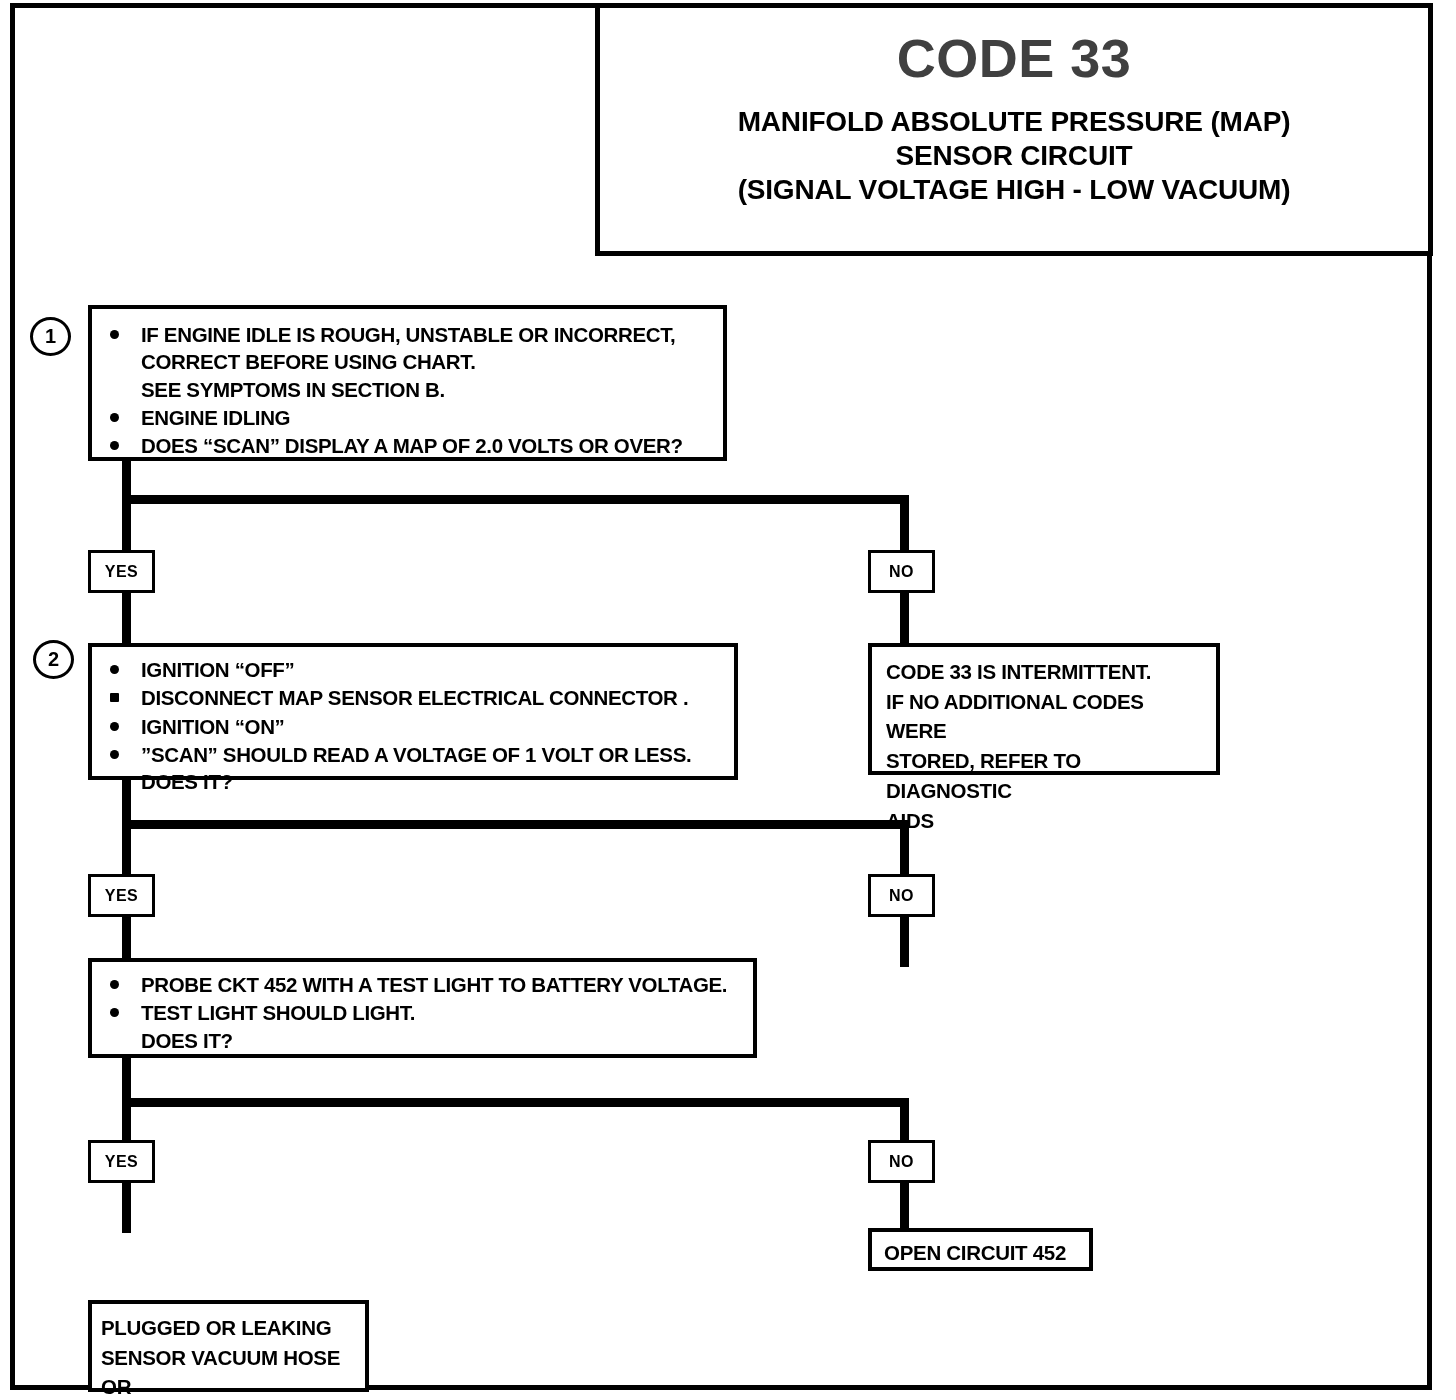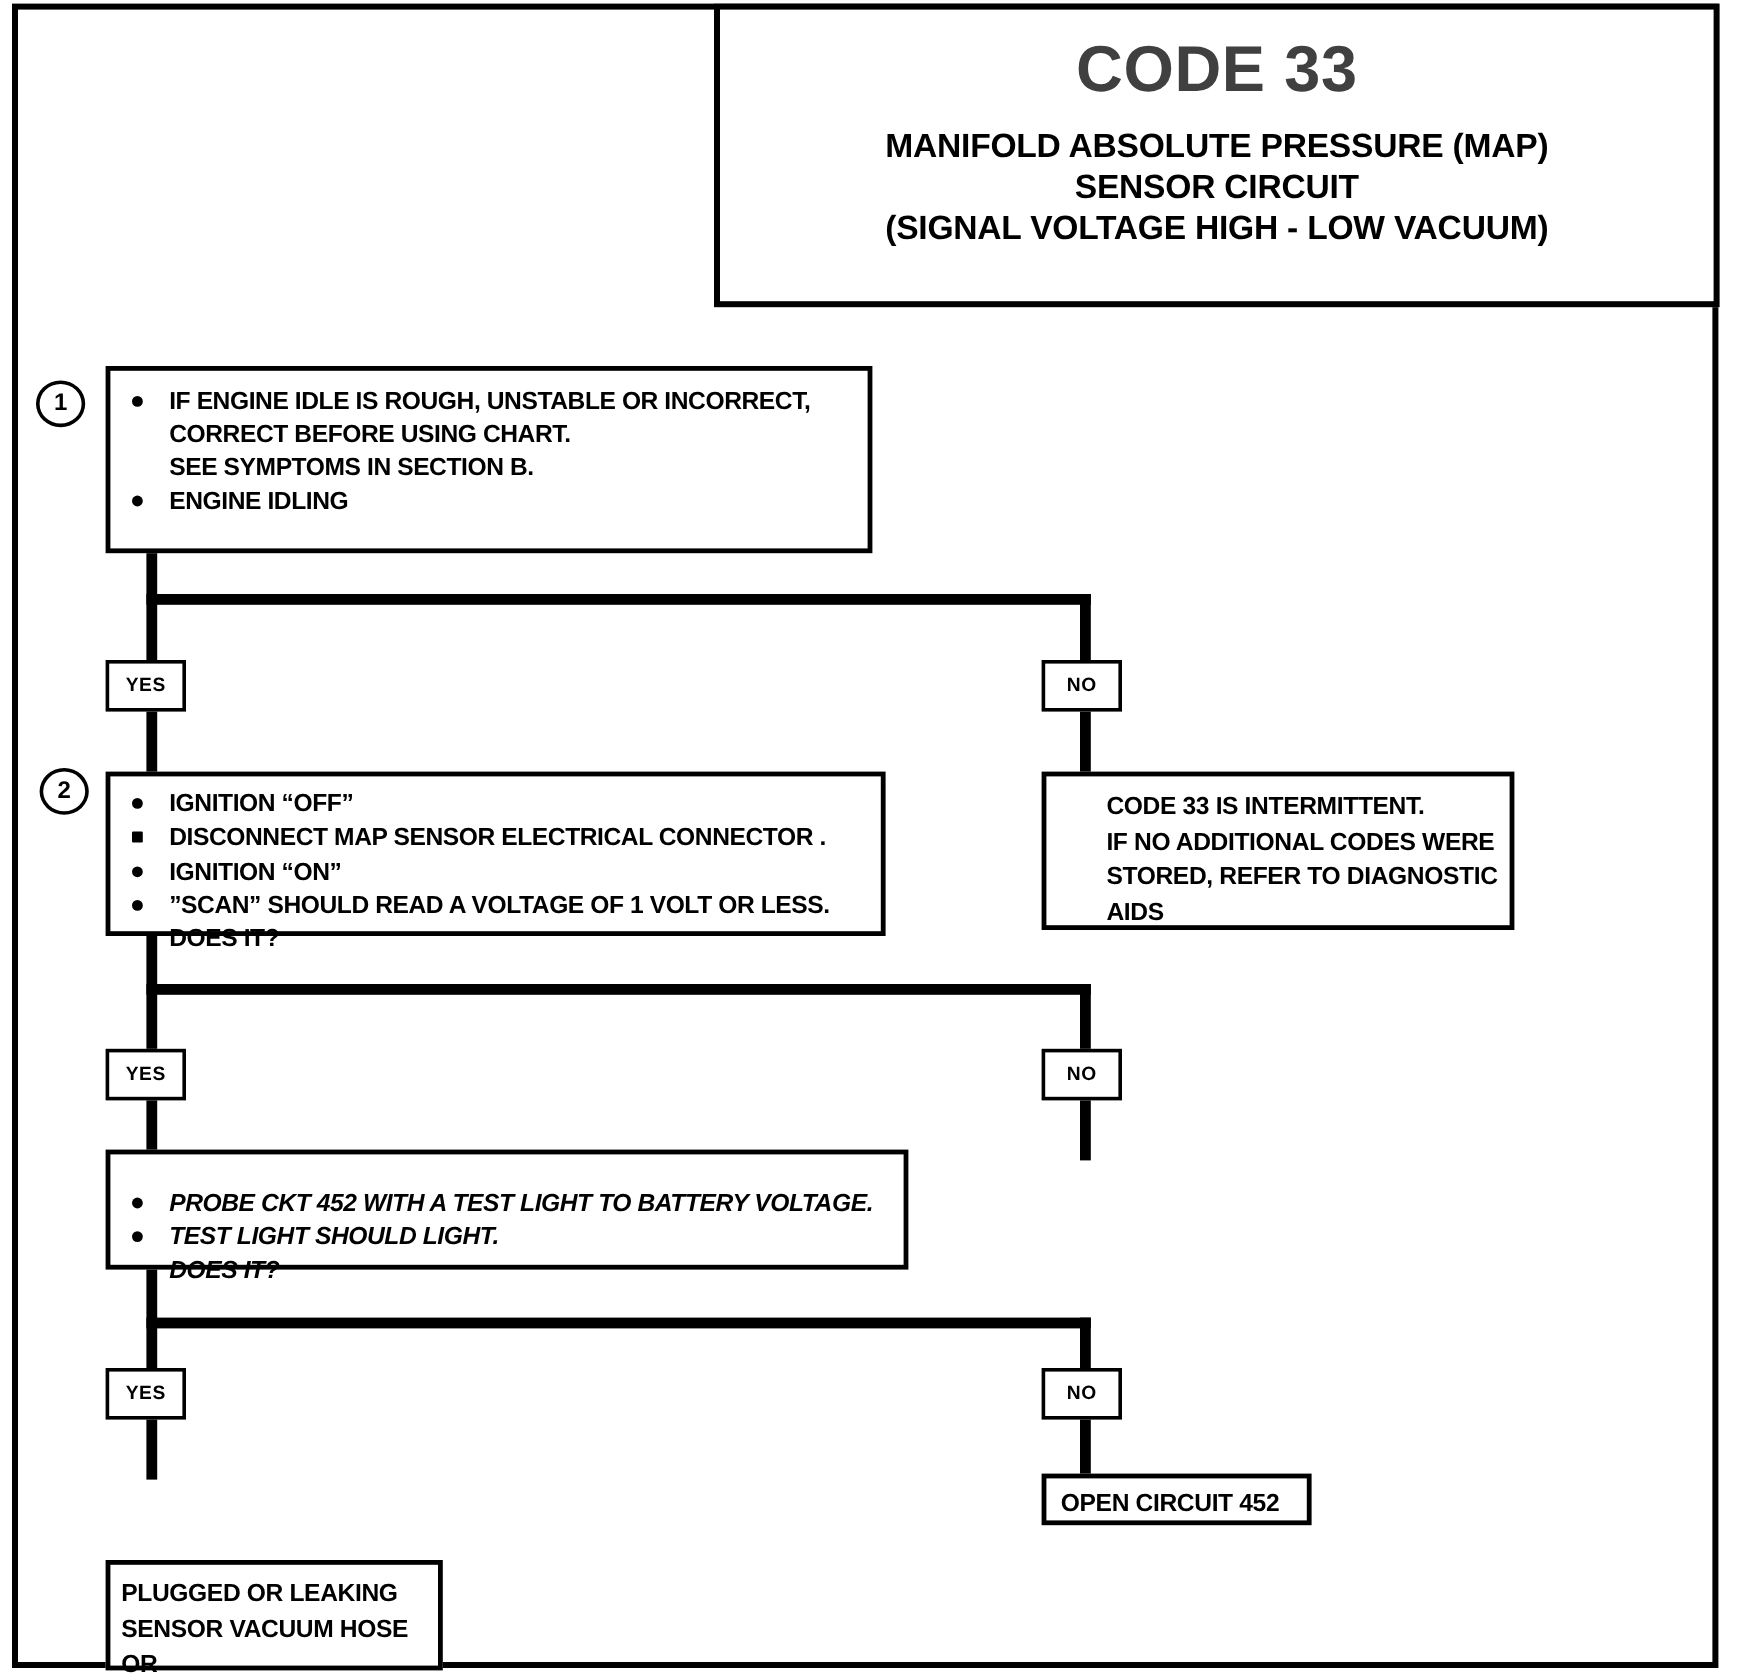--- a/index.html
+++ b/index.html
@@ -169,20 +169,24 @@
       <div class="bullet-row">
         <span class="bullet-dot"></span>
         <span class="bullet-text">IF ENGINE IDLE IS ROUGH, UNSTABLE OR INCORRECT,
 CORRECT BEFORE USING CHART.
 SEE SYMPTOMS IN SECTION B.</span>
       </div>
       <div class="bullet-row">
         <span class="bullet-dot"></span>
         <span class="bullet-text">ENGINE IDLING</span>
       </div>
+      <div class="bullet-row">
+        <span class="bullet-dot"></span>
+        <span class="bullet-text">DOES “SCAN” DISPLAY A MAP OF 2.0 VOLTS OR OVER?</span>
+      </div>
     </div>
   </div>
 
   <div class="vline" style="left:122px; top:458px; height:102px;"></div>
   <div class="hline" style="left:122px; top:495px; width:787px;"></div>
   <div class="vline" style="left:900px; top:495px; height:60px;"></div>
 
   <div class="branch-tag" style="left:88px; top:550px;">YES</div>
   <div class="branch-tag" style="left:868px; top:550px;">NO</div>
 
@@ -206,41 +210,41 @@
         <span class="bullet-text">IGNITION “ON”</span>
       </div>
       <div class="bullet-row">
         <span class="bullet-dot"></span>
         <span class="bullet-text">”SCAN” SHOULD READ  A VOLTAGE OF 1 VOLT OR LESS.
 DOES IT?</span>
       </div>
     </div>
   </div>
 
-  <div class="node-box" style="left:868px; top:643px; width:394px; height:132px;padding-left:36px;">
+  <div class="node-box" style="left:868px; top:643px; width:352px; height:132px;">
     <div class="node-inner" style="padding:10px 10px 8px 14px;">
       <div class="plain-text">CODE 33 IS INTERMITTENT.
 IF NO ADDITIONAL CODES WERE
 STORED, REFER TO DIAGNOSTIC
 AIDS</div>
     </div>
   </div>
 
   <div class="vline" style="left:122px; top:778px; height:104px;"></div>
   <div class="hline" style="left:122px; top:820px; width:787px;"></div>
   <div class="vline" style="left:900px; top:820px; height:60px;"></div>
 
   <div class="branch-tag" style="left:88px; top:874px;">YES</div>
   <div class="branch-tag" style="left:868px; top:874px;">NO</div>
 
   <div class="vline" style="left:122px; top:912px; height:50px;"></div>
   <div class="vline" style="left:900px; top:912px; height:55px;"></div>
 
   <div class="node-box" style="left:88px; top:958px; width:669px; height:100px;">
-    <div class="node-inner" style="padding-top:27px;font-style:italic;">
+    <div class="node-inner" style="padding-top:9px;">
       <div class="bullet-row">
         <span class="bullet-dot"></span>
         <span class="bullet-text">PROBE CKT 452 WITH A TEST LIGHT TO BATTERY VOLTAGE.</span>
       </div>
       <div class="bullet-row">
         <span class="bullet-dot"></span>
         <span class="bullet-text">TEST LIGHT SHOULD LIGHT.
 DOES IT?</span>
       </div>
     </div>

